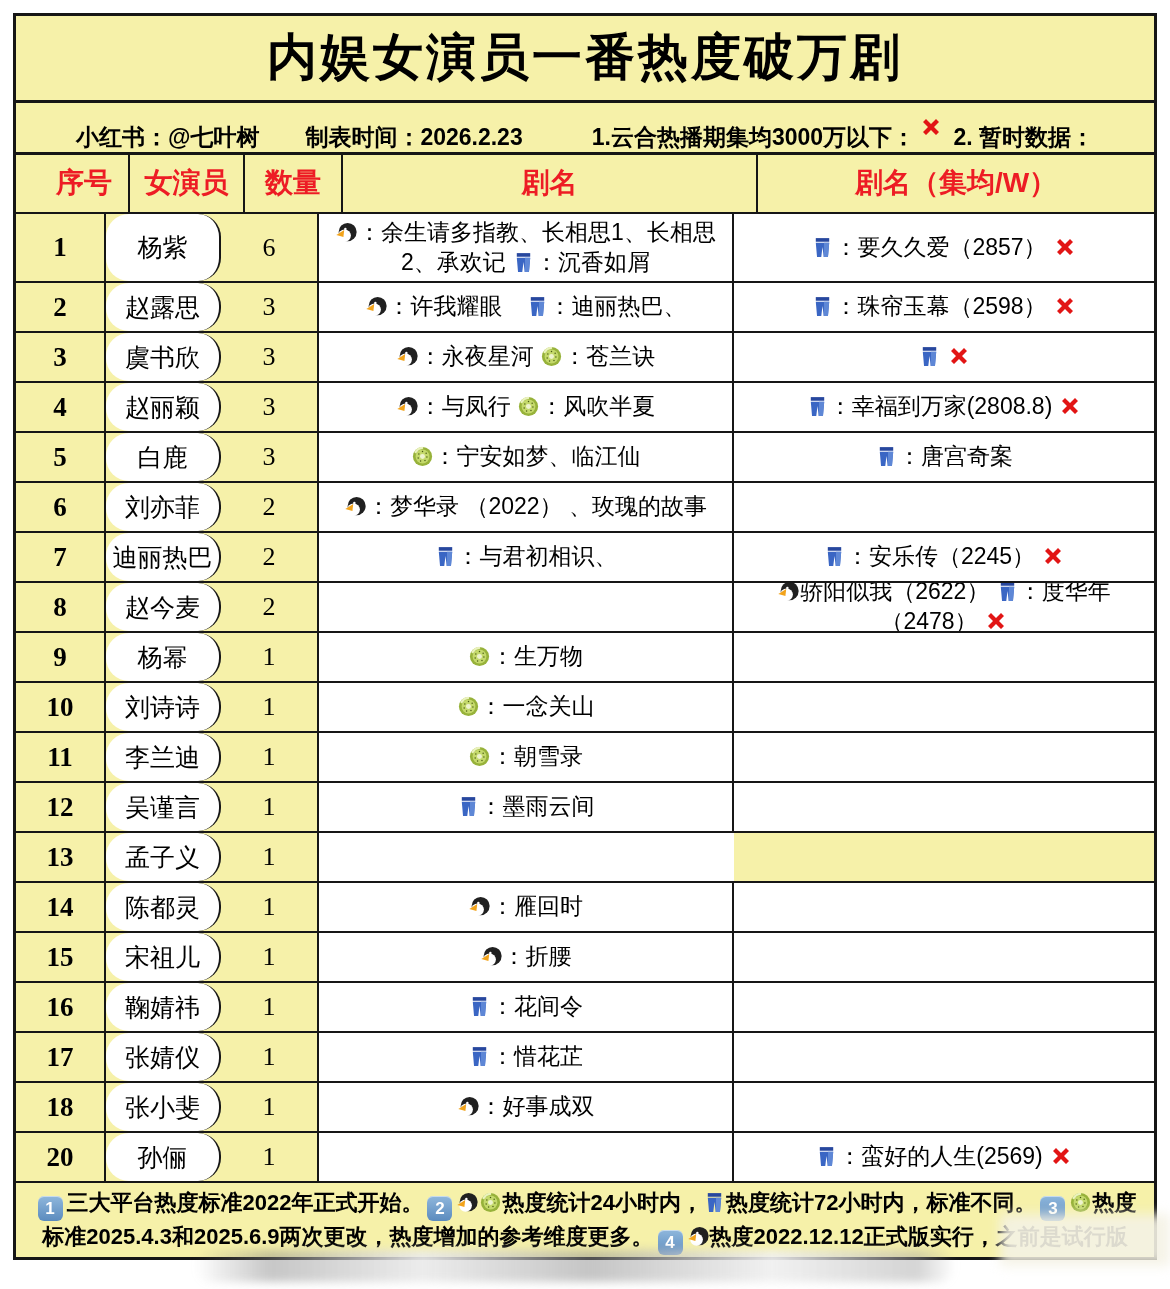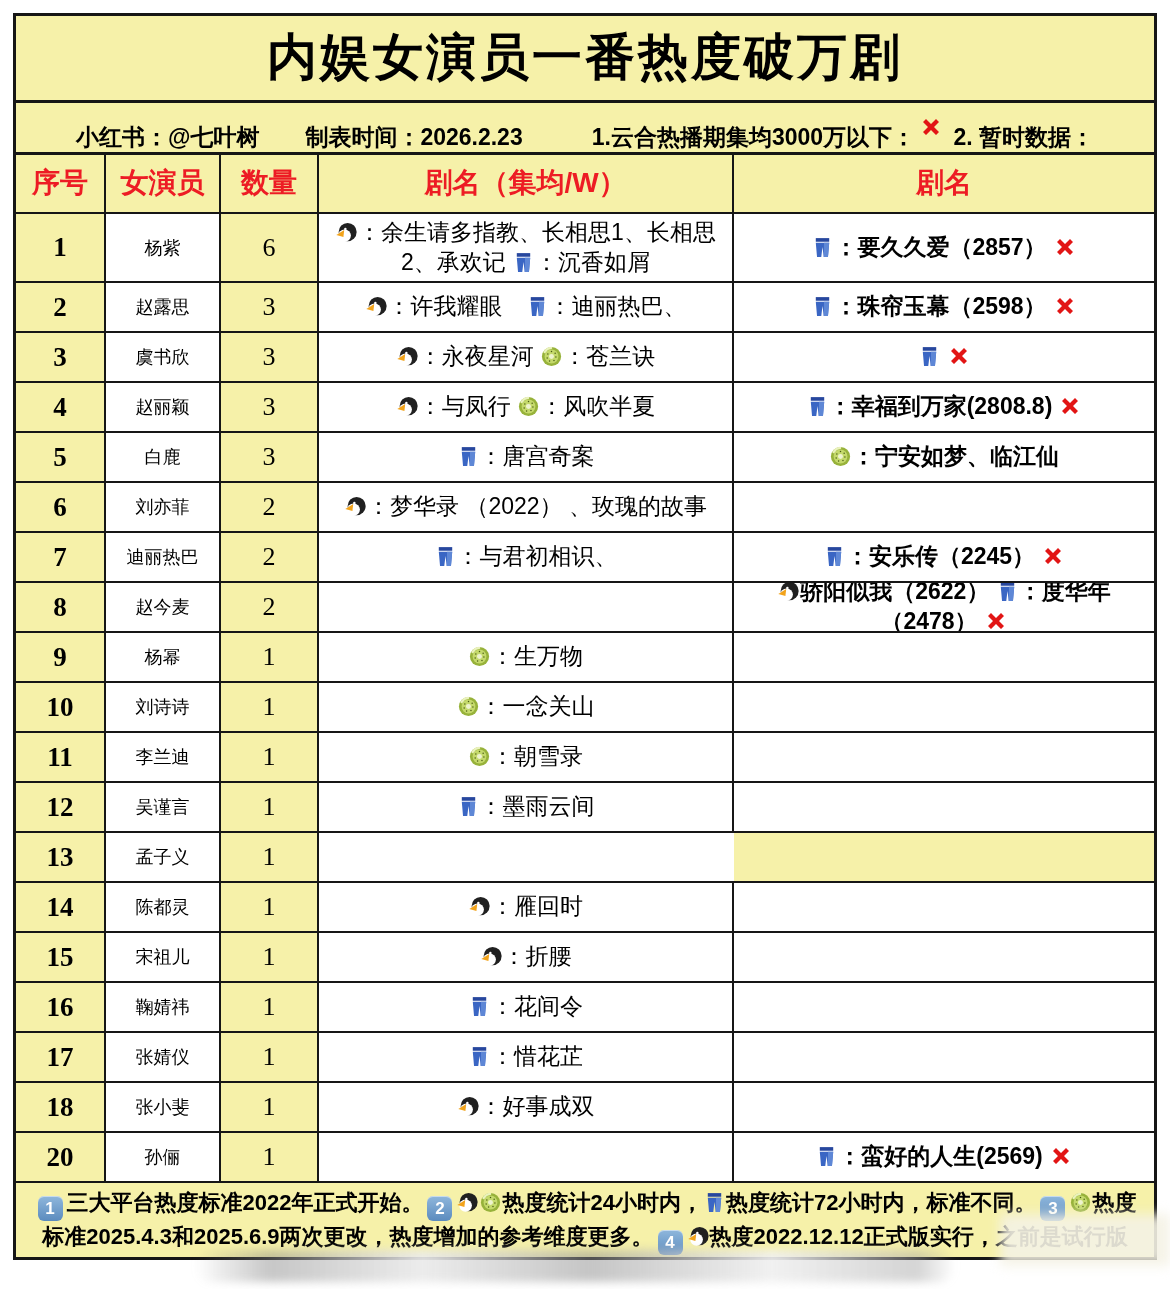--- a/index.html
+++ b/index.html
@@ -28,46 +28,46 @@
     display:flex;align-items:center;justify-content:center;
     font-size:50px;font-weight:bold;letter-spacing:3px;
   }
   .meta-row{
     height:53px;box-sizing:border-box;border-bottom:3px solid var(--ink);
     display:flex;align-items:center;justify-content:center;
     font-size:23px;font-weight:bold;white-space:pre;overflow:hidden;
   }
   .grid{display:grid;grid-template-columns:90px 115px 98px 415px 1fr;}
   .grid-head{
-    height:61px;box-sizing:border-box;border-bottom:2px solid var(--ink);
+    height:61px;box-sizing:border-box;border-bottom:2px solid var(--ink);padding-left:24px;
   }
   .hcell{
     display:flex;align-items:center;justify-content:center;
     font-size:28px;font-weight:bold;color:var(--red);
     border-right:2px solid var(--ink);
   }
   .hcell:last-child{border-right:none;}
   #rows{display:flex;flex-direction:column;}
   .trow{
     height:50px;box-sizing:border-box;border-bottom:2px solid var(--ink);
   }
   .trow.tall{height:69px;}
   .cell{
     display:flex;align-items:center;justify-content:center;
     border-right:2px solid var(--ink);padding:0 6px;box-sizing:border-box;
     overflow:hidden;text-align:center;
   }
-  .cell:last-child{border-right:none;font-weight:bold;}
+  .cell:last-child{border-right:none;}
   .c-no,.c-count{
     background:var(--yellow);
     font-family:"Liberation Serif","DejaVu Serif",serif;
     font-size:27px;font-weight:bold;
   }
   .c-count{font-weight:normal;font-size:26px;}
-  .c-name{background:#ffffff;font-size:18px;}
+  .c-name{background:#ffffff;font-size:25px;border-radius:23px;}
   .c-dramas,.c-avg{background:#ffffff;font-size:23px;line-height:1.3;}
   .flow{display:inline-block;text-align:center;max-width:100%;}
   .txt{white-space:pre-wrap;margin-top:20px;}
   .footer{
     flex:1;box-sizing:border-box;
     text-align:center;font-size:22px;font-weight:bold;line-height:1.45;
     padding:4px 8px 2px 8px;
   }
   .icon{display:inline-block;width:23px;height:23px;vertical-align:-4px;}
   .icon svg{width:100%;height:100%;display:block;}
@@ -98,22 +98,22 @@
   <div class="title-row">
     <span>内娱女演员一番热度破万剧</span>
   </div>
   <div class="meta-row" id="meta"><span class="txt">小红书：@七叶树　　制表时间：2026.2.23　　　1.云合热播期集均3000万以下：</span><span class="icon icon-cross"><svg viewBox="0 0 24 24">
           <path d="M4 7 L7 4 L12 9 L17 4 L20 7 L15 12 L20 17 L17 20 L12 15 L7 20 L4 17 L9 12 Z" fill="#E21515"></path>
         </svg></span><span class="txt"> 2. 暂时数据：</span></div>
   <div class="grid grid-head">
     <div class="hcell">序号</div>
     <div class="hcell">女演员</div>
     <div class="hcell">数量</div>
+    <div class="hcell">剧名</div>
     <div class="hcell">剧名（集均/W）</div>
-    <div class="hcell">剧名</div>
   </div>
   <div id="rows">
       <div class="grid trow tall">
         <div class="cell c-no">1</div>
         <div class="cell c-name">杨紫</div>
         <div class="cell c-count">6</div>
         <div class="cell c-dramas">
           <span class="flow"><span class="icon icon-penguin"><svg viewBox="0 0 24 24">
                 <ellipse cx="13.2" cy="11.6" rx="9.4" ry="9.6" fill="#202020"></ellipse>
                 <ellipse cx="10" cy="15.2" rx="6.6" ry="6.4" fill="#ffffff"></ellipse>
@@ -230,43 +230,43 @@
                 <path d="M13.6 7 H19 l-1.3 15 h-4.4 Z" fill="#5E87D6"></path>
               </svg></span><span class="txt">：幸福到万家(2808.8)</span><span class="icon icon-cross"><svg viewBox="0 0 24 24">
                 <path d="M4 7 L7 4 L12 9 L17 4 L20 7 L15 12 L20 17 L17 20 L12 15 L7 20 L4 17 L9 12 Z" fill="#E21515"></path>
               </svg></span></span>
         </div>
       </div>
       <div class="grid trow">
         <div class="cell c-no">5</div>
         <div class="cell c-name">白鹿</div>
         <div class="cell c-count">3</div>
-        <div class="cell c-avg">
-          <span class="flow"><span class="icon icon-jeans"><svg viewBox="0 0 24 24">
-                <rect x="5" y="2.2" width="14" height="3.8" fill="#27479E"></rect>
-                <path d="M5 7 h14 l-1.3 15 h-4.4 l-1.3 -10.5 -1.3 10.5 H6.3 Z" fill="#3A66C4"></path>
-                <path d="M13.6 7 H19 l-1.3 15 h-4.4 Z" fill="#5E87D6"></path>
-              </svg></span><span class="txt">：唐宫奇案</span></span>
-        </div>
         <div class="cell c-dramas">
           <span class="flow"><span class="icon icon-kiwi"><svg viewBox="0 0 24 24">
                 <circle cx="12" cy="12" r="10" fill="#97B23A"></circle>
                 <circle cx="12" cy="12" r="7.2" fill="#C4D96B"></circle>
                 <circle cx="12" cy="12" r="2.6" fill="#EEF3CF"></circle>
                 <path d="M4.8 7.4 A9 9 0 0 1 11.6 3.1" stroke="#EAF2BC" stroke-width="2.4" fill="none" stroke-linecap="round"></path>
                 <g fill="#4A5A14">
                   <circle cx="12" cy="6.8" r="0.75"></circle>
                   <circle cx="15.8" cy="8.6" r="0.75"></circle>
                   <circle cx="16.6" cy="12.6" r="0.75"></circle>
                   <circle cx="14.6" cy="16.1" r="0.75"></circle>
                   <circle cx="10" cy="16.6" r="0.75"></circle>
                   <circle cx="7.5" cy="13.6" r="0.75"></circle>
                   <circle cx="8.2" cy="9.3" r="0.75"></circle>
                 </g>
               </svg></span><span class="txt">：宁安如梦、临江仙</span></span>
+        </div>
+        <div class="cell c-avg">
+          <span class="flow"><span class="icon icon-jeans"><svg viewBox="0 0 24 24">
+                <rect x="5" y="2.2" width="14" height="3.8" fill="#27479E"></rect>
+                <path d="M5 7 h14 l-1.3 15 h-4.4 l-1.3 -10.5 -1.3 10.5 H6.3 Z" fill="#3A66C4"></path>
+                <path d="M13.6 7 H19 l-1.3 15 h-4.4 Z" fill="#5E87D6"></path>
+              </svg></span><span class="txt">：唐宫奇案</span></span>
         </div>
       </div>
       <div class="grid trow">
         <div class="cell c-no">6</div>
         <div class="cell c-name">刘亦菲</div>
         <div class="cell c-count">2</div>
         <div class="cell c-dramas">
           <span class="flow"><span class="icon icon-penguin"><svg viewBox="0 0 24 24">
                 <ellipse cx="13.2" cy="11.6" rx="9.4" ry="9.6" fill="#202020"></ellipse>
                 <ellipse cx="10" cy="15.2" rx="6.6" ry="6.4" fill="#ffffff"></ellipse>

